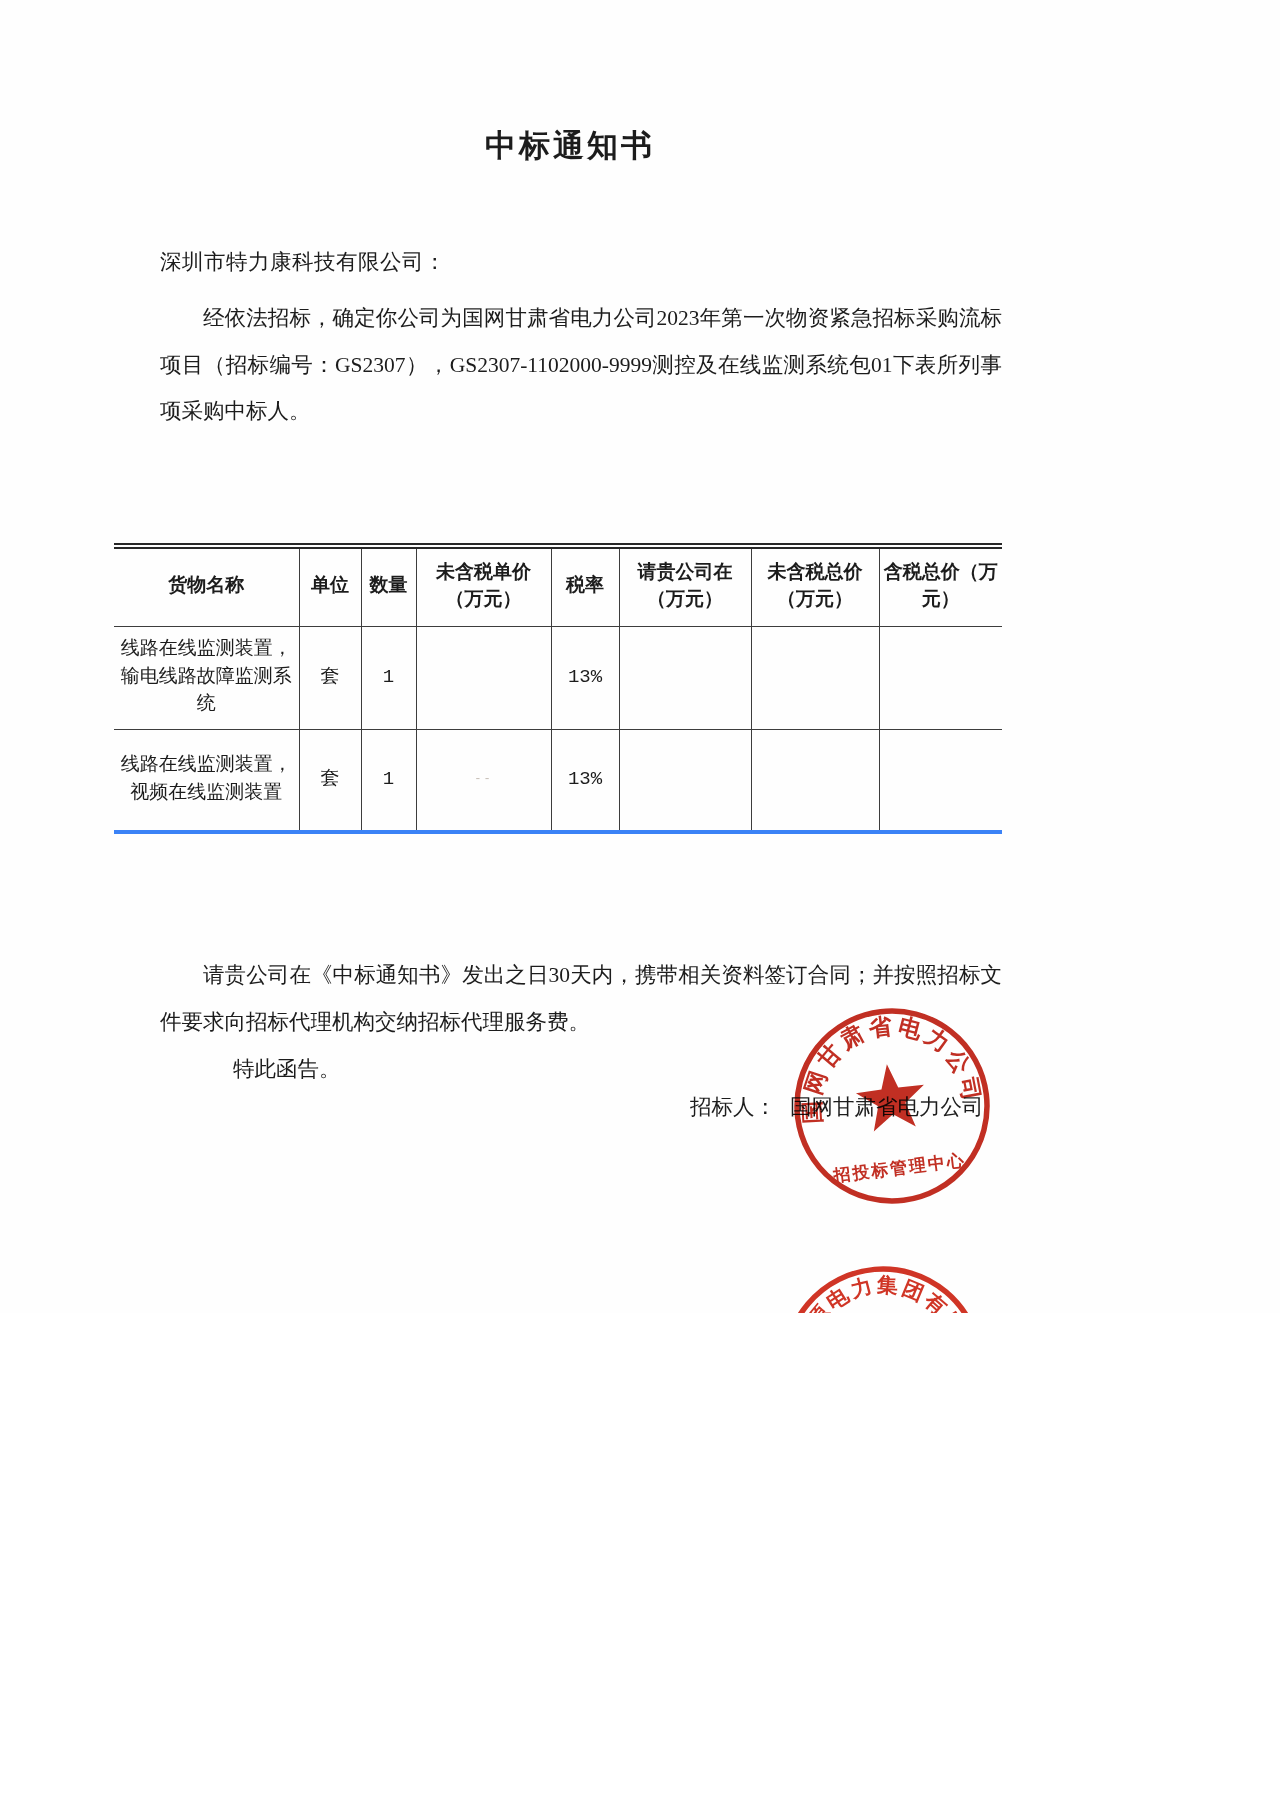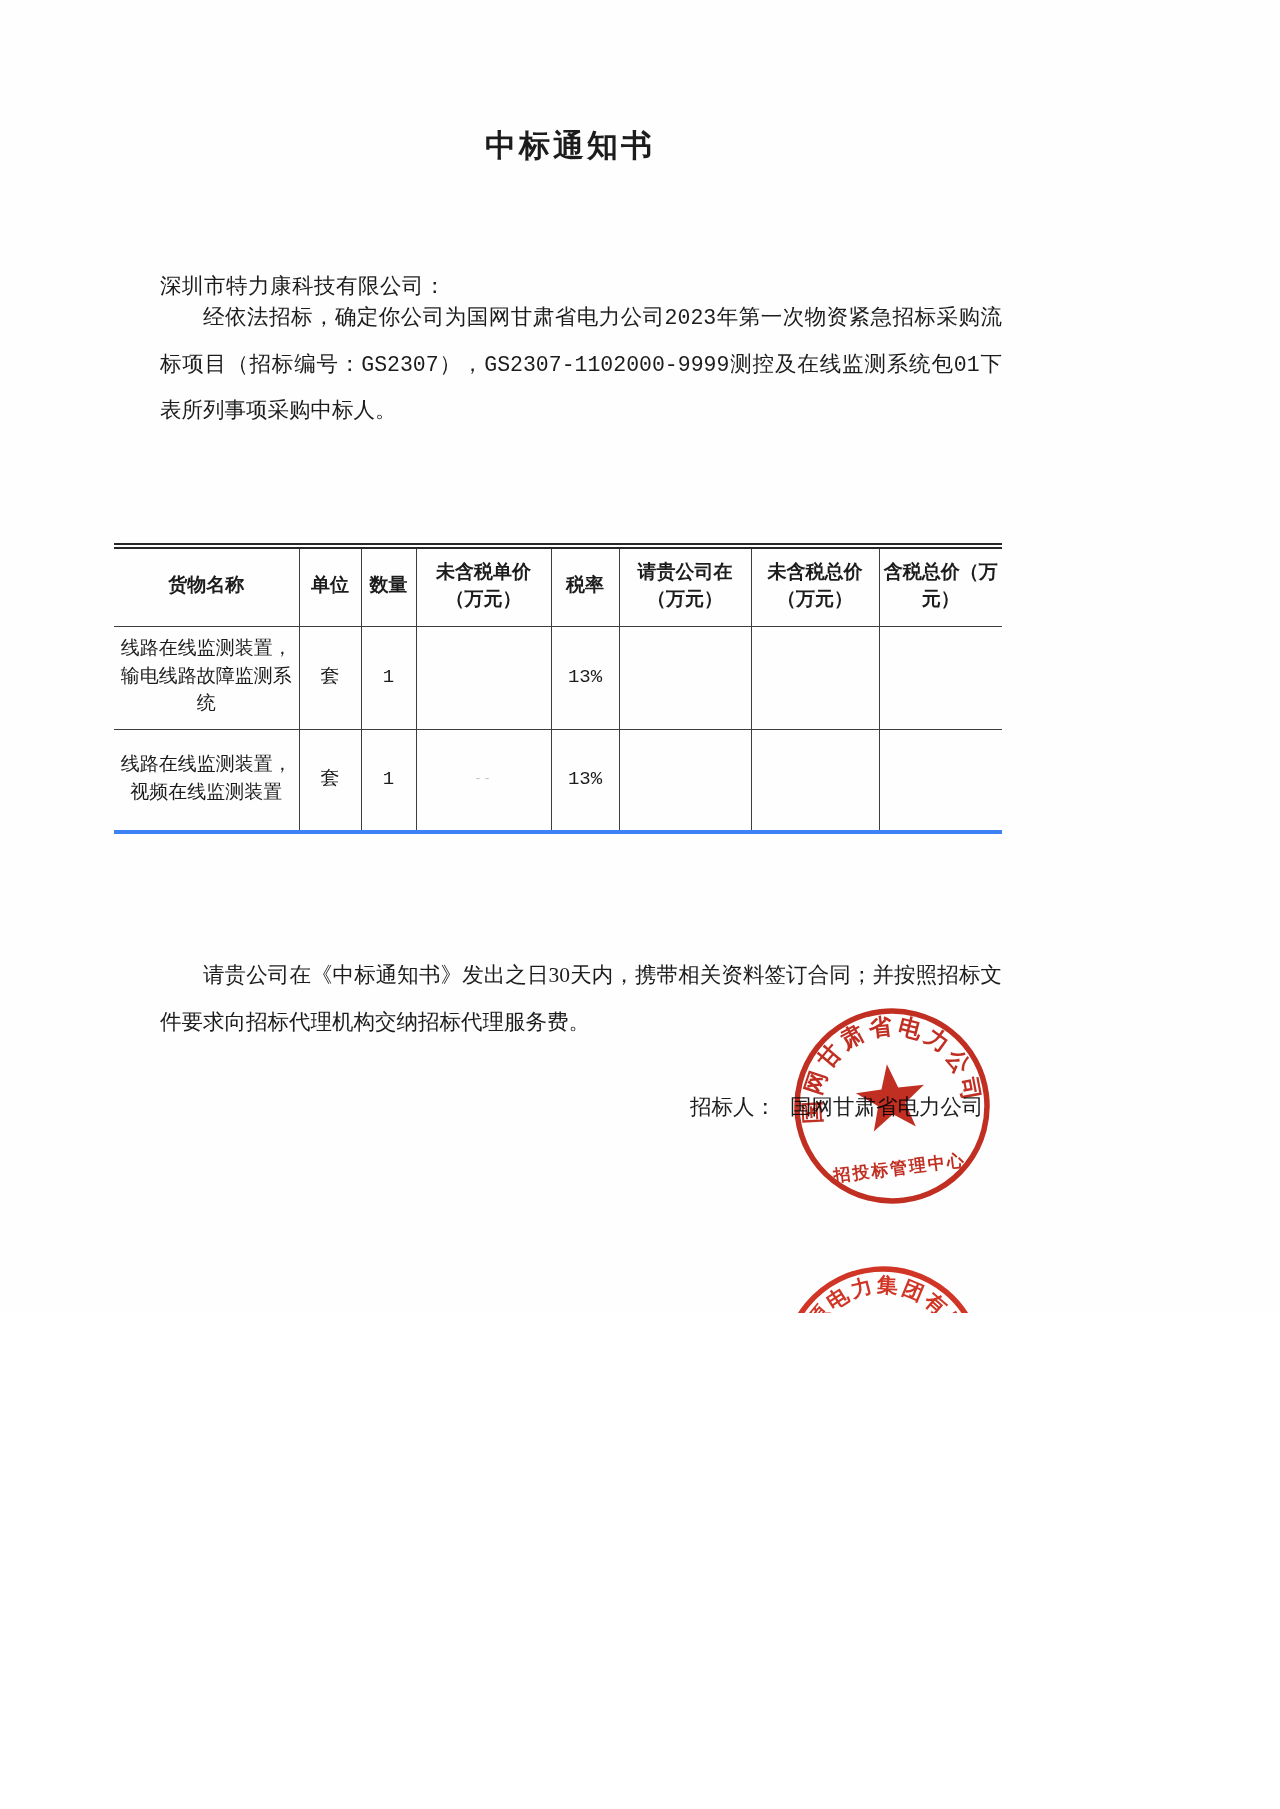--- a/index.html
+++ b/index.html
@@ -6,28 +6,28 @@
   .page {
     position:relative; width:1280px; height:1313px; background:#fefefe;
     font-family:"Liberation Serif","DejaVu Serif",serif; color:#1c1c1c;
     overflow:hidden;
   }
   .title {
     position:absolute; top:125px; left:0; width:1140px; margin:0;
     text-align:center; font-size:31px; font-weight:700; letter-spacing:3px;
   }
   .addressee {
-    position:absolute; top:247px; left:160px; font-size:21.5px; letter-spacing:.5px;margin-top:24px;
+    position:absolute; top:247px; left:160px; font-size:21.5px; letter-spacing:.5px;
   }
   .para {
     position:absolute; left:160px; width:842px; margin:0;
     font-size:21.5px; line-height:46.5px; text-indent:2em;
     text-align:justify; text-align-last:left;
   }
-  .para1 { top:295px;font-family:Liberation Mono, monospace; }
+  .para1 { top:295px; }
   .para2 { top:952px; }
   .para3 { top:1046px; text-indent:3.4em; }
   .table-title {
     position:absolute; top:500px; left:123px; width:888px;
     text-align:center; font-size:22px; font-weight:700; letter-spacing:1px;
   }
   table.award-table {
     position:absolute; top:543px; left:114px; width:888px;
     border-collapse:collapse; table-layout:fixed;
     border-top:6px double #272727; border-bottom:4px solid #3b82f6;
@@ -108,20 +108,21 @@
         <td class="faint">--</td>
         <td>13%</td>
         <td></td>
         <td></td>
         <td></td>
       </tr>
     </tbody>
   </table>
 
   <p class="para para2">请贵公司在《中标通知书》发出之日30天内，携带相关资料签订合同；并按照招标文件要求向招标代理机构交纳招标代理服务费。</p>
+  <p class="para para3">特此函告。</p>
 
   <div class="sig-line sig-bidder">
     <span>招标人：</span><span class="sig-name">国网甘肃省电力公司</span>
   </div>
 
   <div class="sig-line sig-agency">
     <span>招标代理机构：</span><span class="sig-name">甘肃科源电力集团有限公司</span>
   </div>
 
   <div class="date-line">2024年02月5日</div>

